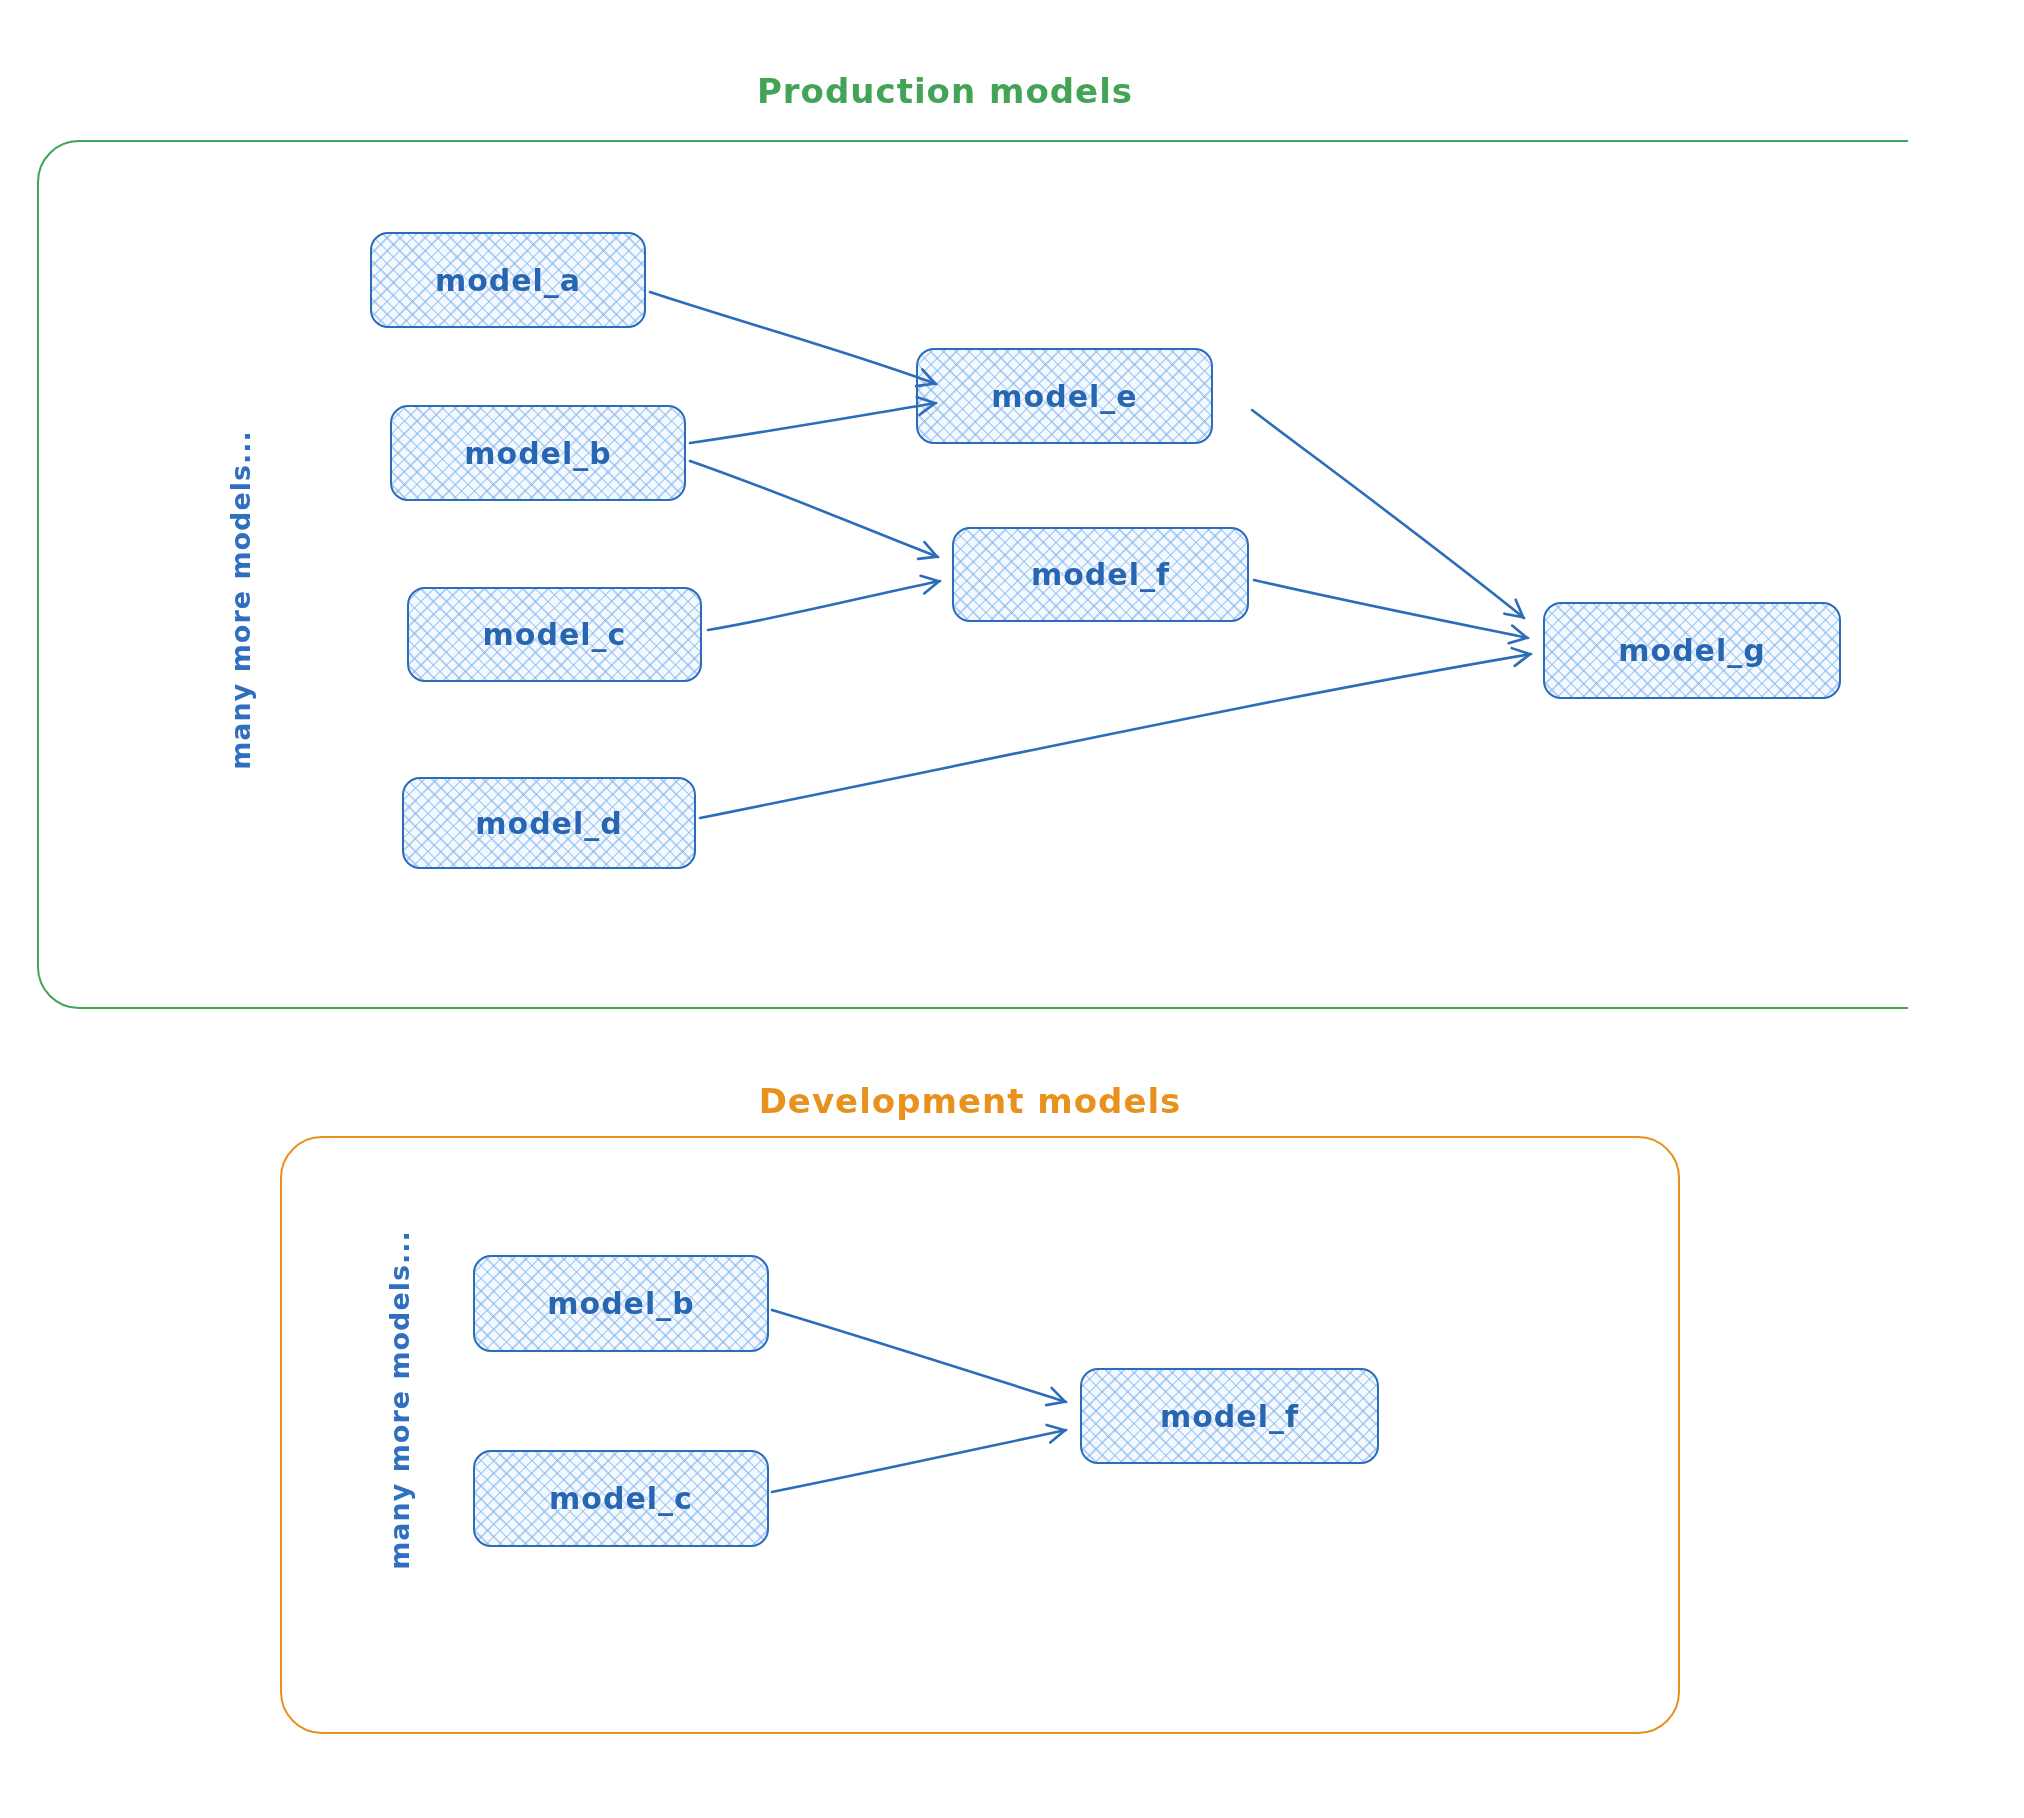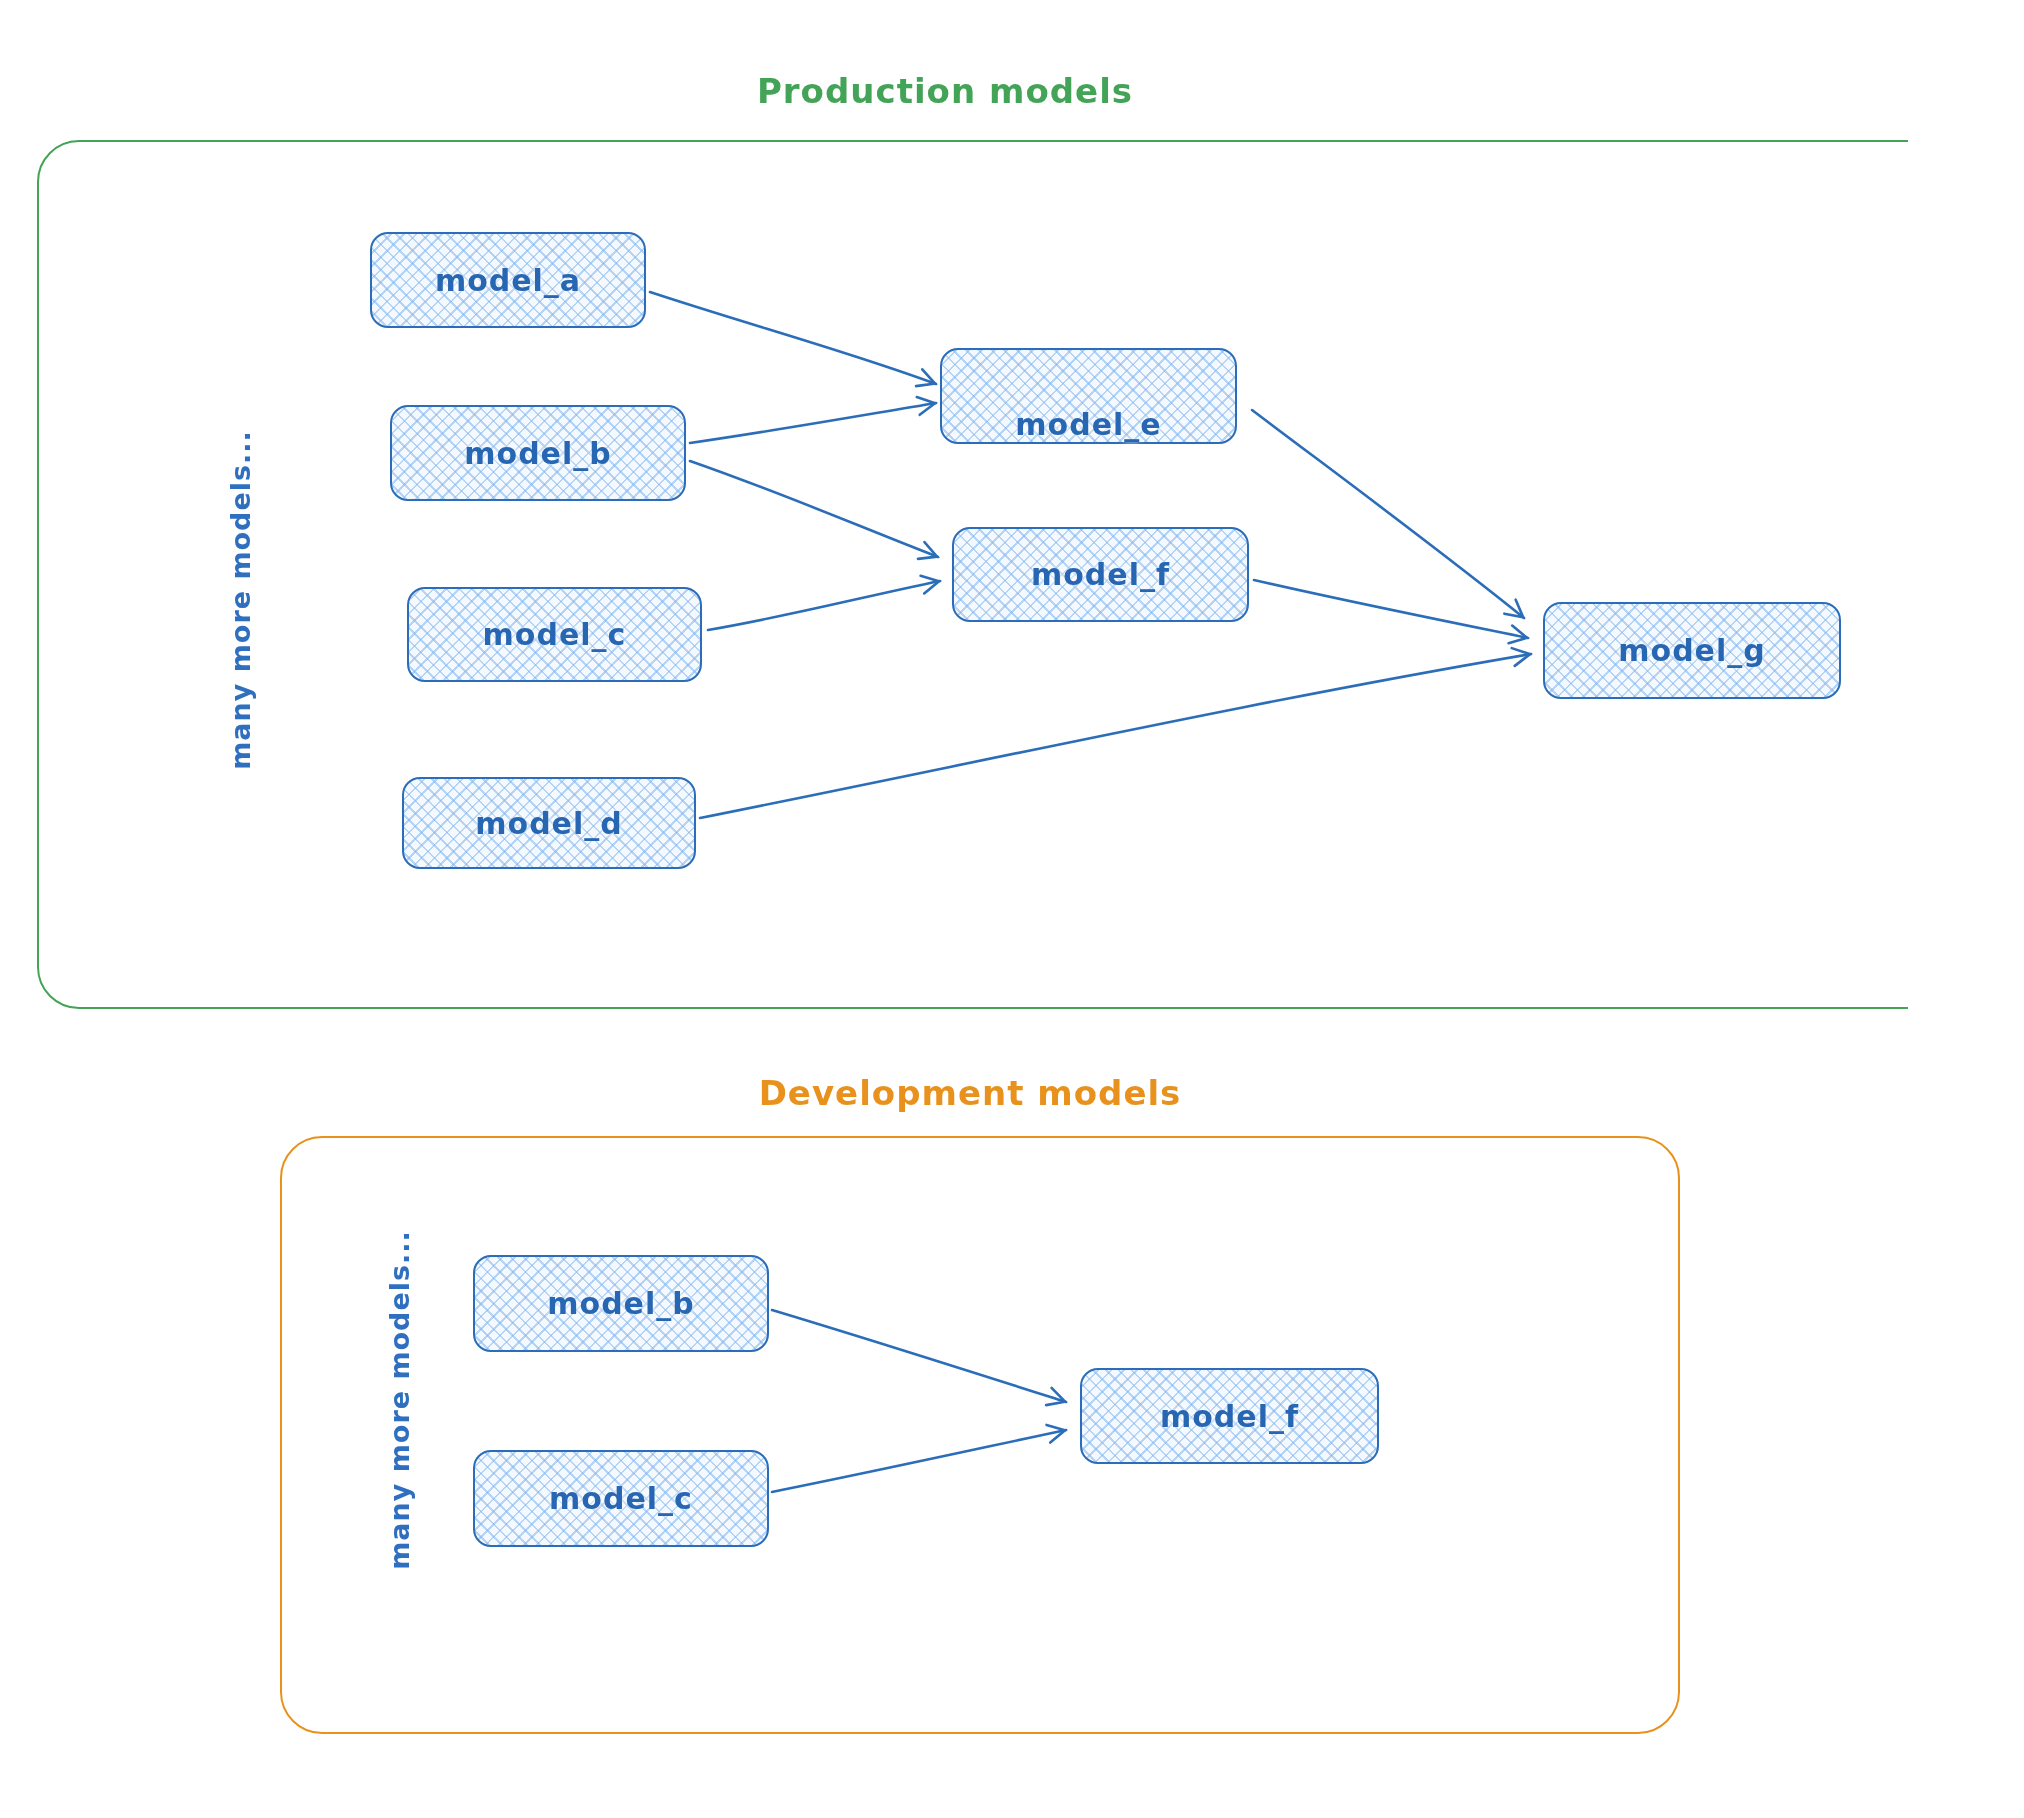--- a/index.html
+++ b/index.html
@@ -10,21 +10,21 @@
   .group-box{
     position:absolute;border:2.5px solid;border-radius:42px;background:transparent;
   }
   .group-box.production{border-color:#43a356;}
   .group-box.development{border-color:#e8921d;}
   .group-title{
     position:absolute;transform:translate(-50%,-50%);
     font-size:34px;font-weight:bold;letter-spacing:1px;white-space:nowrap;
   }
   .group-title.production{color:#43a356;}
-  .group-title.development{color:#e8921d;}
+  .group-title.development{color:#e8921d;margin-top:8px;}
   .side-label{
     position:absolute;transform:translate(-50%,-50%) rotate(-90deg);
     color:#2f6fbf;font-size:27px;font-weight:bold;letter-spacing:1px;white-space:nowrap;
   }
   .node{
     position:absolute;display:flex;align-items:center;justify-content:center;
     border:2.5px solid #2b6db9;border-radius:18px;
     background-color:#f3f9ff;
     background-image:
       repeating-linear-gradient(45deg,  rgba(130,181,238,.55) 0 1.8px, transparent 1.8px 9px),
@@ -51,21 +51,21 @@
   </div>
   <div class="node" style="left:390px;top:405px;width:292px;height:92px;">
     <span class="node-label">model_b</span>
   </div>
   <div class="node" style="left:407px;top:587px;width:291px;height:91px;">
     <span class="node-label">model_c</span>
   </div>
   <div class="node" style="left:402px;top:777px;width:290px;height:88px;">
     <span class="node-label">model_d</span>
   </div>
-  <div class="node" style="left:940px;top:348px;width:293px;height:92px;align-items:flex-end;">
+  <div class="node" style="left:916px;top:348px;width:293px;height:92px;">
     <span class="node-label">model_e</span>
   </div>
   <div class="node" style="left:952px;top:527px;width:293px;height:91px;">
     <span class="node-label">model_f</span>
   </div>
   <div class="node" style="left:1543px;top:602px;width:294px;height:93px;text-align:center;">
     <span class="node-label">model_g</span>
   </div>
 
   <div class="group-title development" style="left:970px;top:1093px;">Development models</div>

